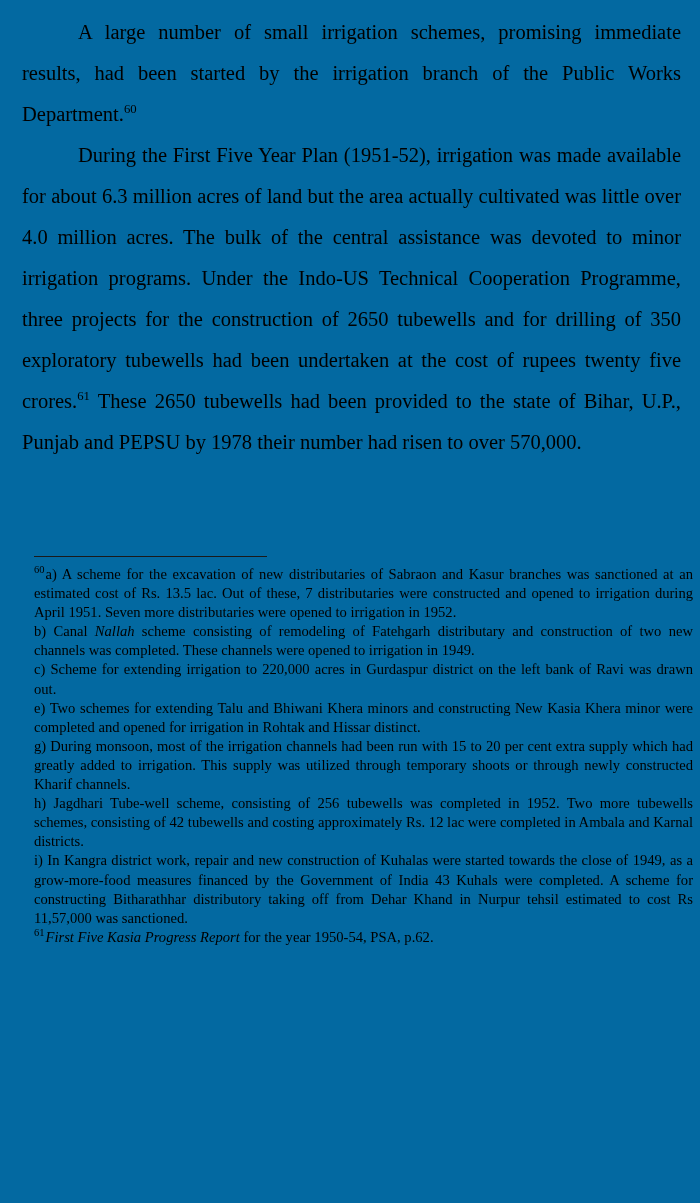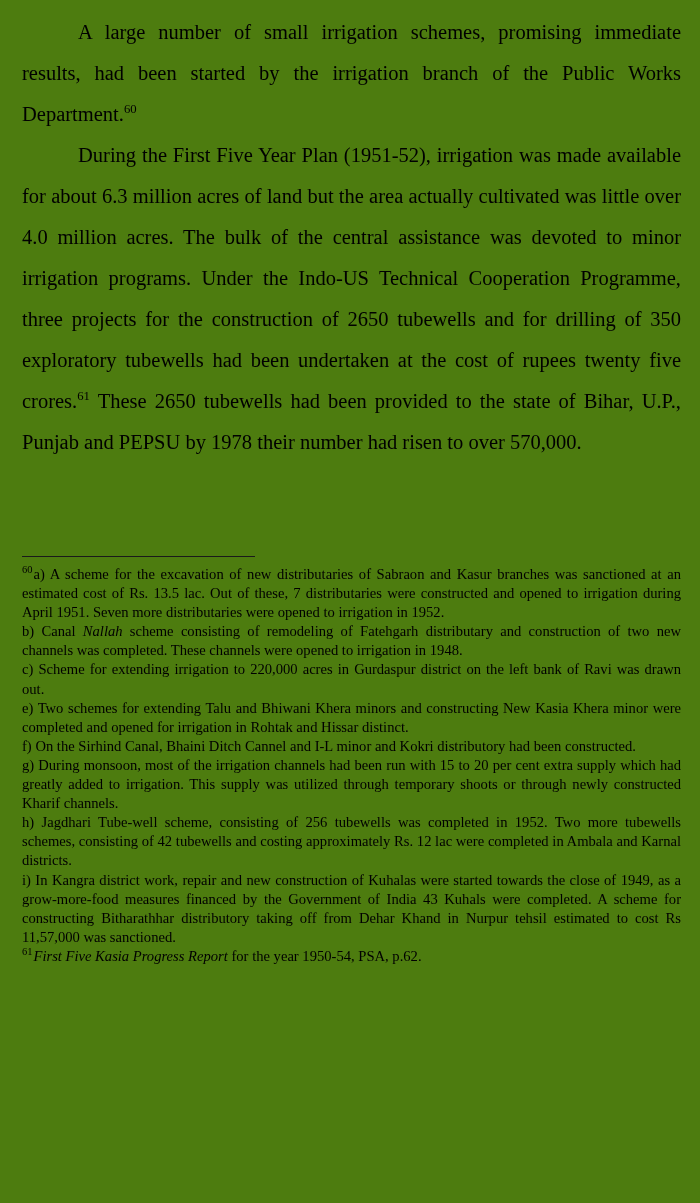--- a/index.html
+++ b/index.html
@@ -15,21 +15,21 @@
     color: #000000;
     overflow: hidden;
   }
 
   .page {
     position: absolute;
     left: 0;
     top: 0;
     width: 700px;
     height: 1203px;
-    background: #4d7c0f;
+    background: #0369a1;
   }
 
   
   .body-area {
     position: absolute;
     left: 22px;
     top: 12px;
     width: 659px;
   }
 
@@ -50,21 +50,21 @@
 
   sup.fn {
     font-size: 0.62em;
     vertical-align: super;
     line-height: 0;
   }
 
   
   .footnote-area {
     position: absolute;
-    left: 22px;
+    left: 34px;
     top: 556px;
     width: 659px;
   }
 
   .fn-rule {
     width: 233px;
     height: 0;
     border-top: 1.6px solid #1a1a1a;
     margin: 0 0 8px 0;
   }
@@ -114,28 +114,27 @@
     <p class="body-par"><span>During the First Five Year Plan (1951-52), irrigation was made available for about 6.3 million acres of land but the area actually cultivated was little over 4.0 million acres. The bulk of the central assistance was devoted to minor irrigation programs. Under the Indo-US Technical Cooperation Programme, three projects for the construction of 2650 tubewells and for drilling of 350 exploratory tubewells had been undertaken at the cost of rupees twenty five crores.</span><sup class="fn">61</sup><span> These 2650 tubewells had been provided to the state of Bihar, U.P., Punjab and PEPSU by 1978 their number had risen to over 570,000.</span></p>
 
   </div>
 
   <div class="footnote-area">
 
     <div class="fn-rule"></div>
 
     <p class="fn-par"><sup class="fn-mark">60</sup><span>a)</span><span> A scheme for the excavation of new distributaries of Sabraon and Kasur branches was sanctioned at an estimated cost of Rs. 13.5 lac. Out of these, 7 distributaries were constructed and opened to irrigation during April 1951. Seven more distributaries were opened to irrigation in 1952.</span></p>
 
-    <p class="fn-par"><span>b)</span><span> Canal </span><span class="fn-italic">Nallah</span><span> scheme consisting of remodeling of Fatehgarh distributary and construction of two new channels was completed. These channels were opened to irrigation in 1948.</span></p>
+    <p class="fn-par"><span>b)</span><span> Canal </span><span class="fn-italic">Nallah</span><span> scheme consisting of remodeling of Fatehgarh distributary and construction of two new channels was completed. These channels were opened to irrigation in 1949.</span></p>
 
     <p class="fn-par"><span>c)</span><span> Scheme for extending irrigation to 220,000 acres in Gurdaspur district on the left bank of Ravi was drawn out.</span></p>
 
 
     <p class="fn-par"><span>e)</span><span> Two schemes for extending Talu and Bhiwani Khera minors and constructing New Kasia Khera minor were completed and opened for irrigation in Rohtak and Hissar distinct.</span></p>
 
-    <p class="fn-par"><span>f)</span><span> On the Sirhind Canal, Bhaini Ditch Cannel and I-L minor and Kokri distributory had been constructed.</span></p>
 
     <p class="fn-par"><span>g)</span><span> During monsoon, most of the irrigation channels had been run with 15 to 20 per cent extra supply which had greatly added to irrigation. This supply was utilized through temporary shoots or through newly constructed Kharif channels.</span></p>
 
     <p class="fn-par"><span>h)</span><span> Jagdhari Tube-well scheme, consisting of 256 tubewells was completed in 1952. Two more tubewells schemes, consisting of 42 tubewells and costing approximately Rs. 12 lac were completed in Ambala and Karnal districts.</span></p>
 
     <p class="fn-par"><span>i)</span><span> In Kangra district work, repair and new construction of Kuhalas were started towards the close of 1949, as a grow-more-food measures financed by the Government of India 43 Kuhals were completed. A scheme for constructing Bitharathhar distributory taking off from Dehar Khand in Nurpur tehsil estimated to cost Rs 11,57,000 was sanctioned.</span></p>
 
     <p class="fn-par"><sup class="fn-mark">61</sup><span class="fn-italic">First Five Kasia Progress Report</span><span> for the year 1950-54, PSA, p.62.</span></p>
 
   </div>

